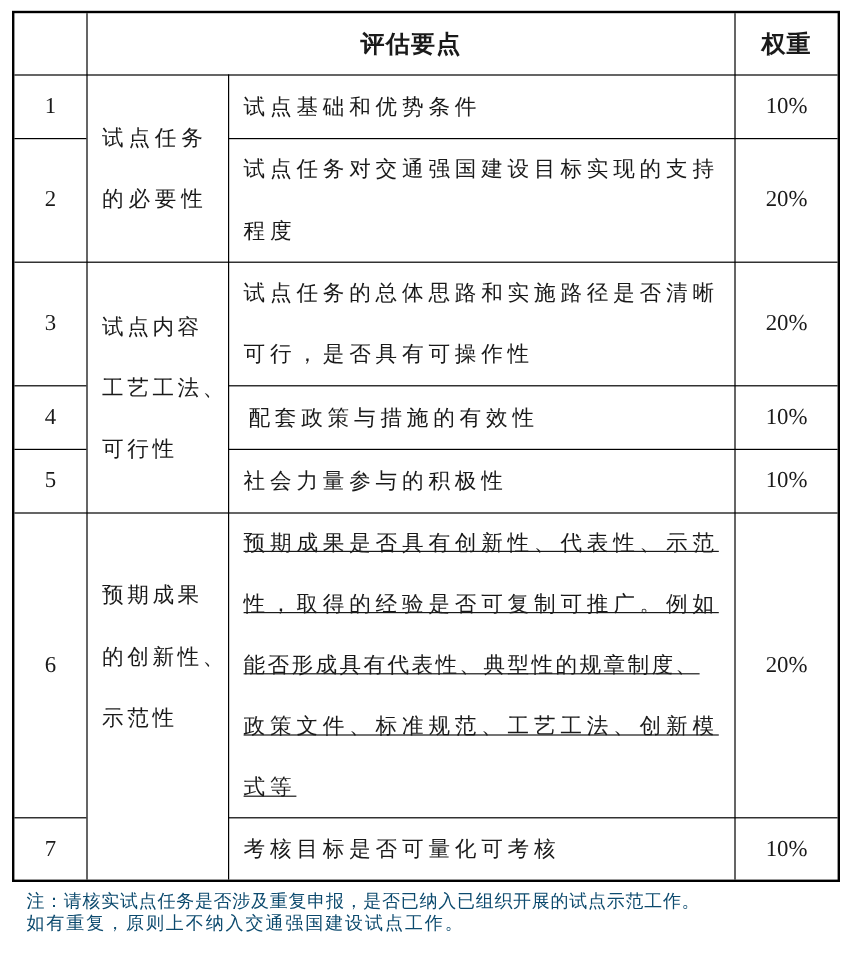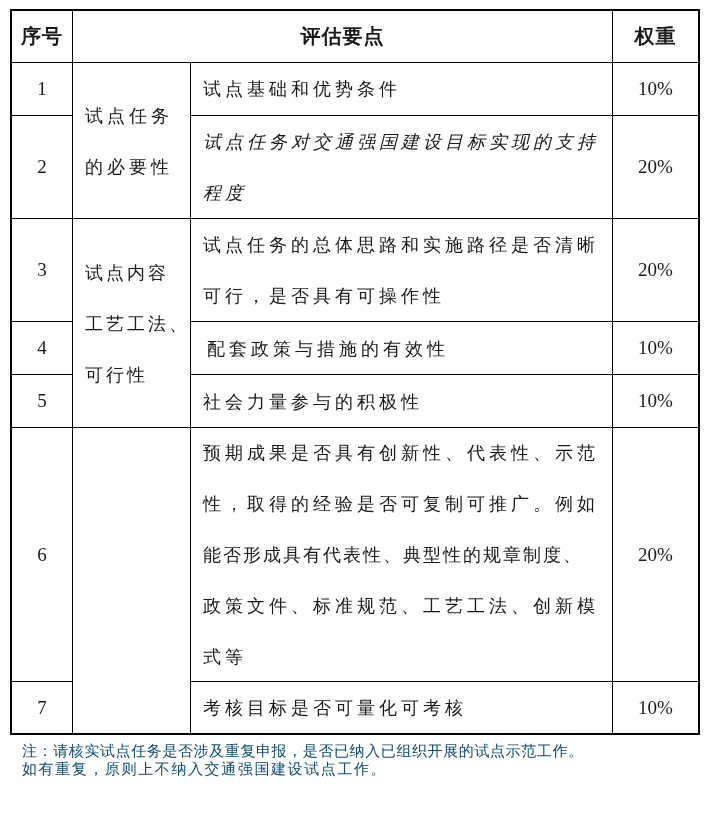--- a/index.html
+++ b/index.html
@@ -32,21 +32,20 @@
   <div class="hline" style="left:178px; top:104px; width:508px;"></div>
   <div class="hline" style="left:0; top:207px; width:686px;"></div>
   <div class="hline" style="left:0; top:310px; width:60px;"></div>
   <div class="hline" style="left:178px; top:310px; width:508px;"></div>
   <div class="hline" style="left:0; top:363px; width:60px;"></div>
   <div class="hline" style="left:178px; top:363px; width:508px;"></div>
   <div class="hline" style="left:0; top:416px; width:686px;"></div>
   <div class="hline" style="left:0; top:670px; width:60px;"></div>
   <div class="hline" style="left:178px; top:670px; width:508px;"></div>
 
-  <div class="cell center hdr" style="left:0; top:0; width:60px; height:51px;">序号</div>
   <div class="cell center hdr" style="left:61px; top:0; width:539px; height:51px;">评估要点</div>
   <div class="cell center hdr" style="left:601px; top:0; width:85px; height:51px;">权重</div>
 
   <div class="cell center num" style="left:0; top:52px; width:60px; height:52px;">1</div>
   <div class="cell center num" style="left:0; top:105px; width:60px; height:102px;">2</div>
   <div class="cell center num" style="left:0; top:208px; width:60px; height:102px;">3</div>
   <div class="cell center num" style="left:0; top:311px; width:60px; height:52px;">4</div>
   <div class="cell center num" style="left:0; top:364px; width:60px; height:52px;">5</div>
   <div class="cell center num" style="left:0; top:417px; width:60px; height:253px;">6</div>
   <div class="cell center num" style="left:0; top:671px; width:60px; height:51px;">7</div>
@@ -57,43 +56,50 @@
       <div>的必要性</div>
     </div>
   </div>
   <div class="cell cat" style="left:61px; top:208px; width:117px; height:208px; letter-spacing:3px;justify-content:center;">
     <div>
       <div>试点内容</div>
       <div>工艺工法、</div>
       <div>可行性</div>
     </div>
   </div>
+  <div class="cell cat" style="left:61px; top:417px; width:117px; height:238px; letter-spacing:3px;">
+    <div>
+      <div>预期成果</div>
+      <div>的创新性、</div>
+      <div>示范性</div>
+    </div>
+  </div>
 
-  <div class="cell txt" style="left:179px; top:52px; width:421px; height:52px;font-family:Liberation Serif, serif;">
+  <div class="cell txt" style="left:179px; top:52px; width:421px; height:52px;">
     <div>试点基础和优势条件</div>
   </div>
-  <div class="cell txt" style="left:179px; top:105px; width:421px; height:102px;font-style:italic;">
+  <div class="cell txt" style="left:179px; top:105px; width:421px; height:102px;">
     <div>
       <div>试点任务对交通强国建设目标实现的支持</div>
       <div>程度</div>
     </div>
   </div>
   <div class="cell txt" style="left:179px; top:208px; width:421px; height:102px;">
     <div>
       <div>试点任务的总体思路和实施路径是否清晰</div>
       <div>可行，是否具有可操作性</div>
     </div>
   </div>
   <div class="cell txt" style="left:183px; top:311px; width:421px; height:52px;">
     <div>配套政策与措施的有效性</div>
   </div>
   <div class="cell txt" style="left:179px; top:364px; width:421px; height:52px;">
     <div>社会力量参与的积极性</div>
   </div>
-  <div class="cell txt" style="left:179px; top:417px; width:421px; height:253px;">
+  <div class="cell txt" style="left:179px; top:417px; width:421px; height:253px;text-decoration:underline;">
     <div>
       <div>预期成果是否具有创新性、代表性、示范</div>
       <div>性，取得的经验是否可复制可推广。例如</div>
       <div style="letter-spacing:2px;">能否形成具有代表性、典型性的规章制度、</div>
       <div>政策文件、标准规范、工艺工法、创新模</div>
       <div>式等</div>
     </div>
   </div>
   <div class="cell txt" style="left:179px; top:671px; width:421px; height:51px;">
     <div>考核目标是否可量化可考核</div>

